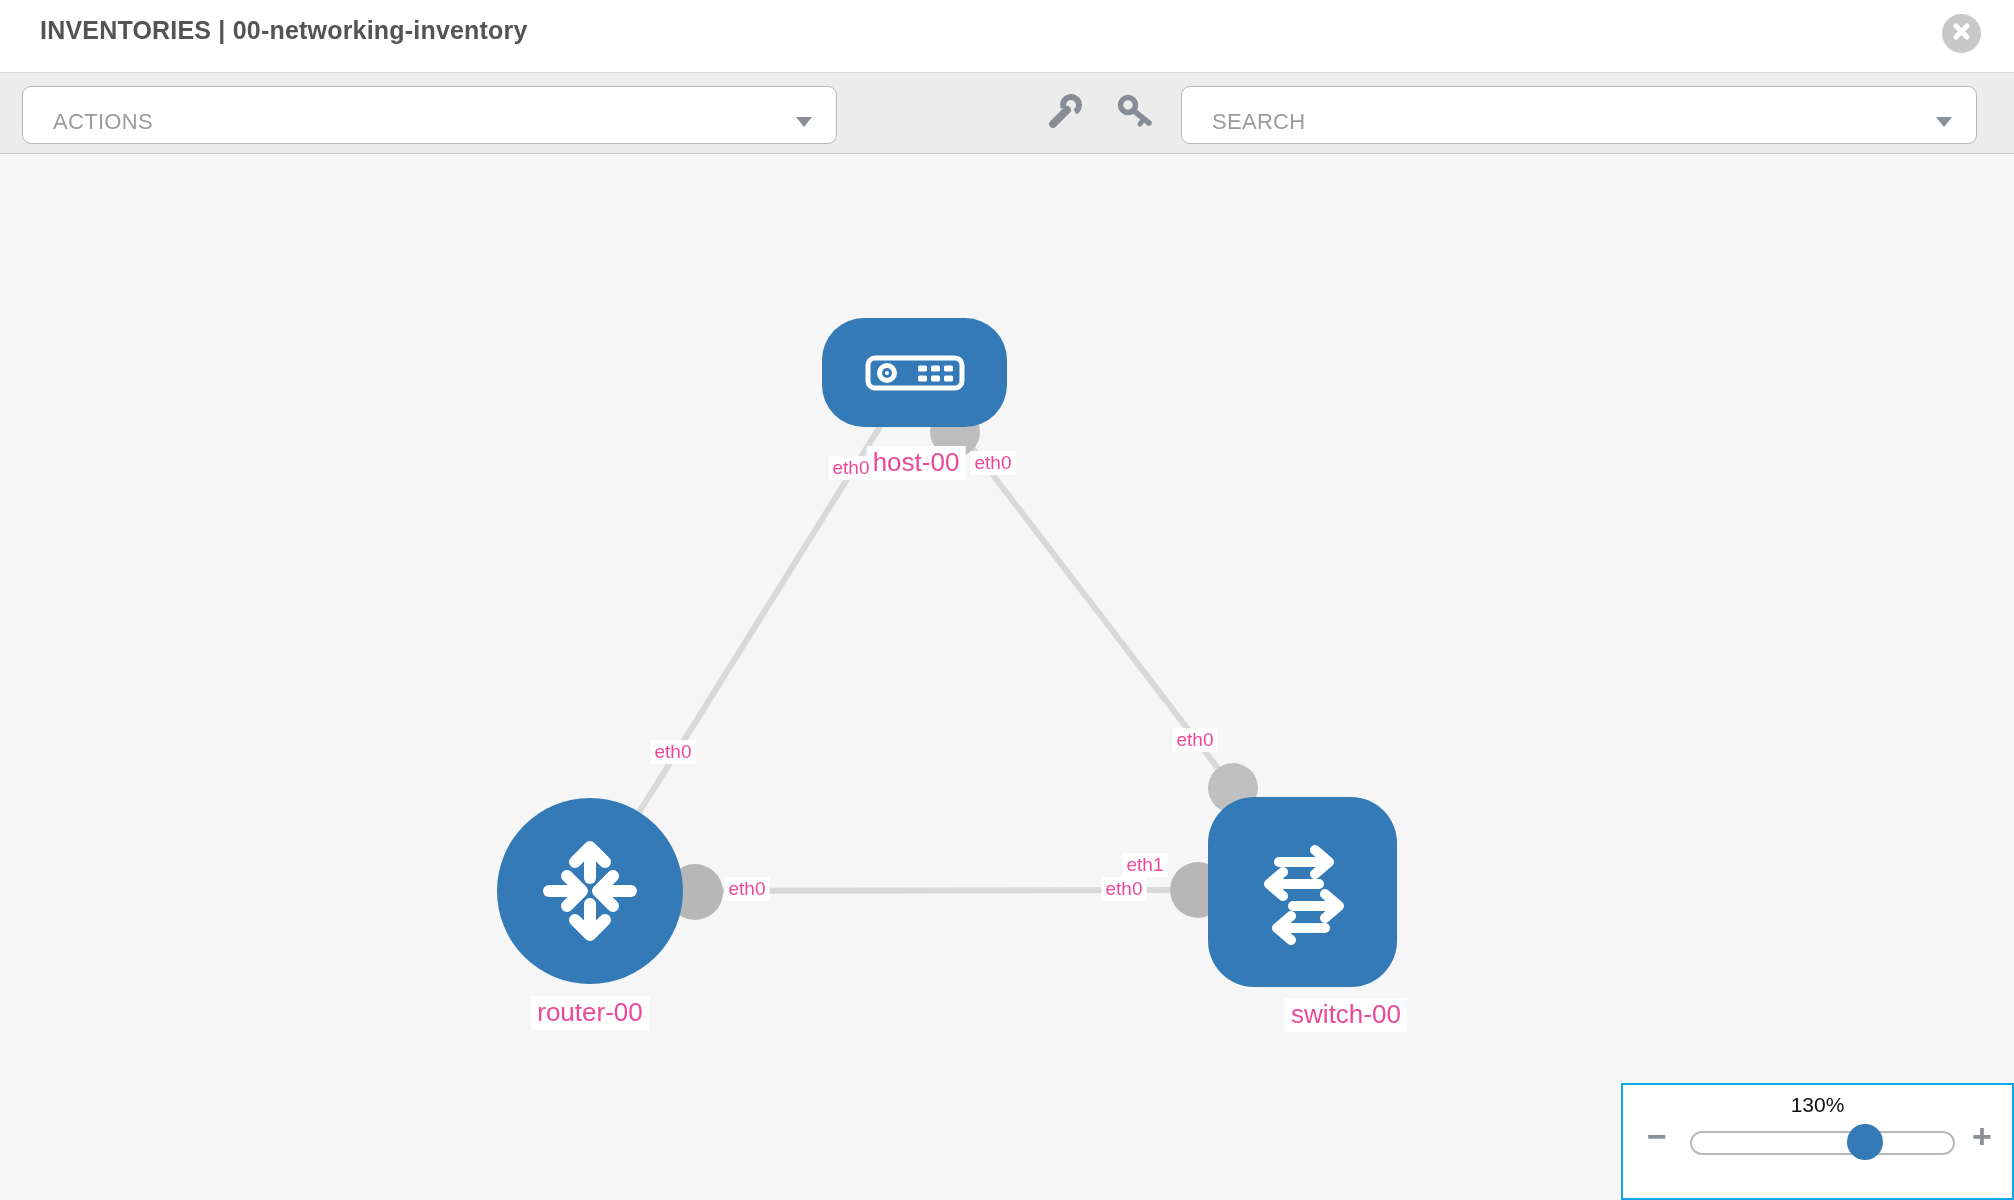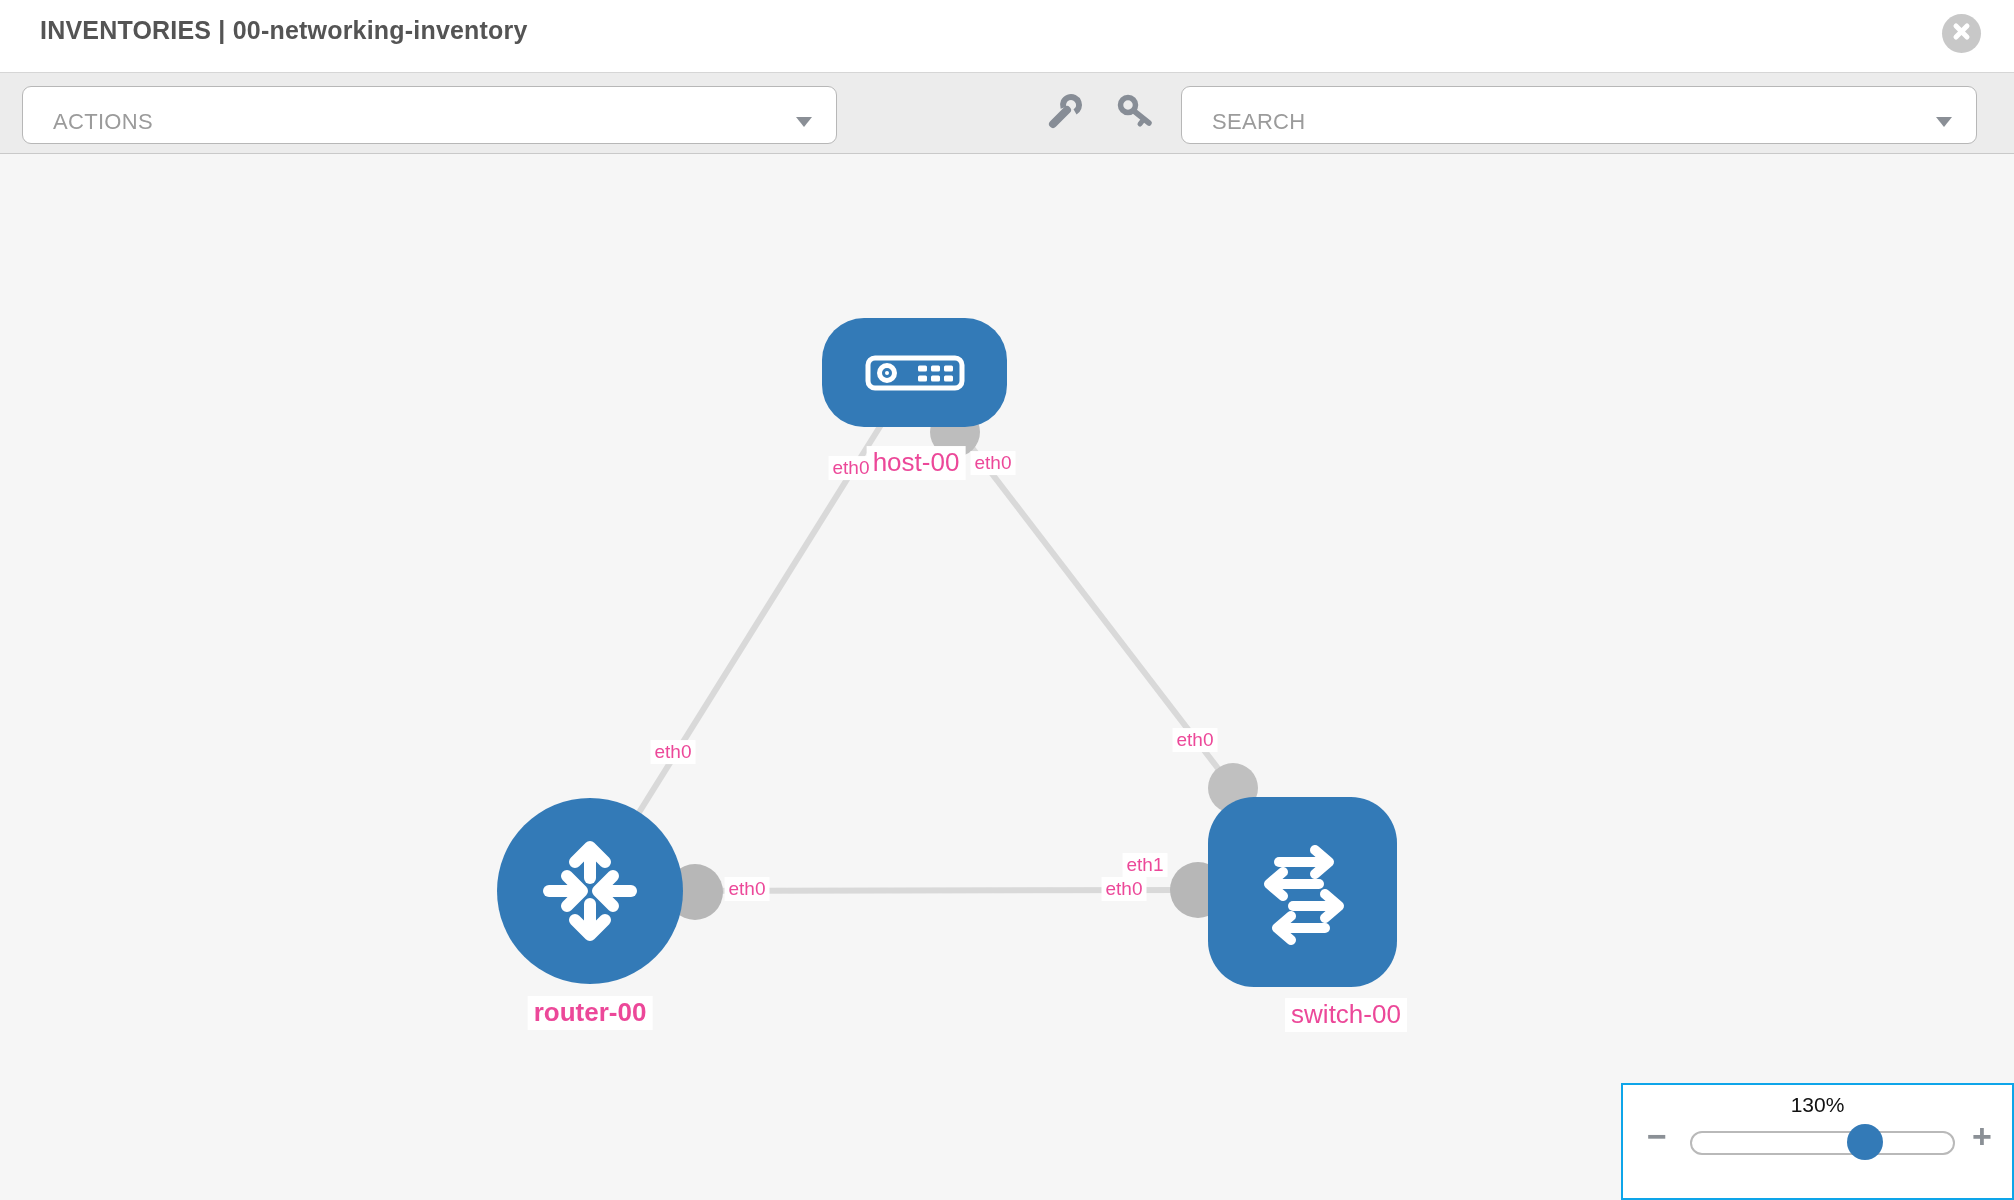--- a/index.html
+++ b/index.html
@@ -153,21 +153,21 @@
             <line x1="52" y1="76" x2="94" y2="76"></line>
             <polyline points="84,64 98,76 84,88"></polyline>
             <line x1="84" y1="98" x2="40" y2="98"></line>
             <polyline points="50,86 36,98 50,110"></polyline>
           </g>
         </svg>
       </span>
     </div>
 
     <span class="dlabel node-label" style="left:916px; top:309px;">host-00</span>
-    <span class="dlabel node-label" style="left:590px; top:859px;font-weight:bold;">router-00</span>
+    <span class="dlabel node-label" style="left:590px; top:859px;">router-00</span>
     <span class="dlabel node-label" style="left:1302px; top:861px;margin-left:44px;">switch-00</span>
 
     <span class="dlabel port-label" style="left:851px;  top:314px;">eth0</span>
     <span class="dlabel port-label" style="left:993px;  top:309px;">eth0</span>
     <span class="dlabel port-label" style="left:673px;  top:598px;">eth0</span>
     <span class="dlabel port-label" style="left:1195px; top:586px;">eth0</span>
     <span class="dlabel port-label" style="left:747px;  top:735px;">eth0</span>
     <span class="dlabel port-label" style="left:1124px; top:735px; z-index:1;">eth0</span>
     <span class="dlabel port-label" style="left:1145px; top:711px; z-index:2;">eth1</span>
 

